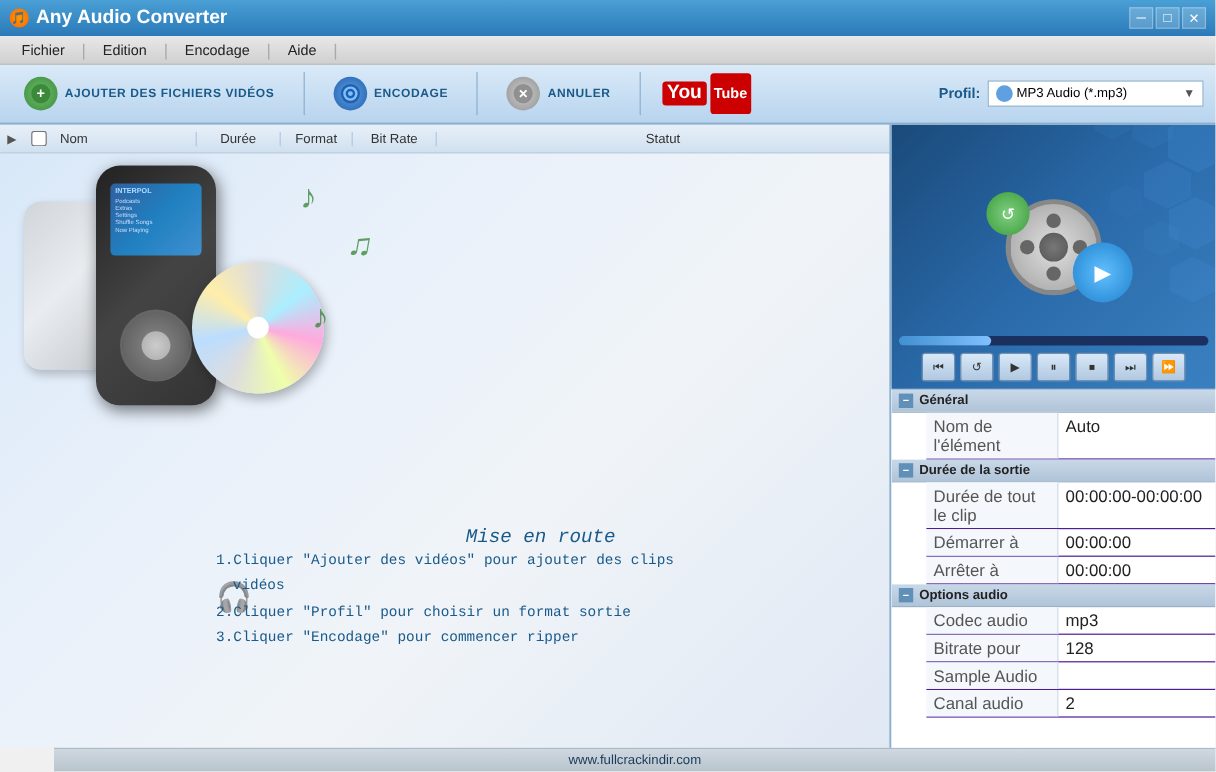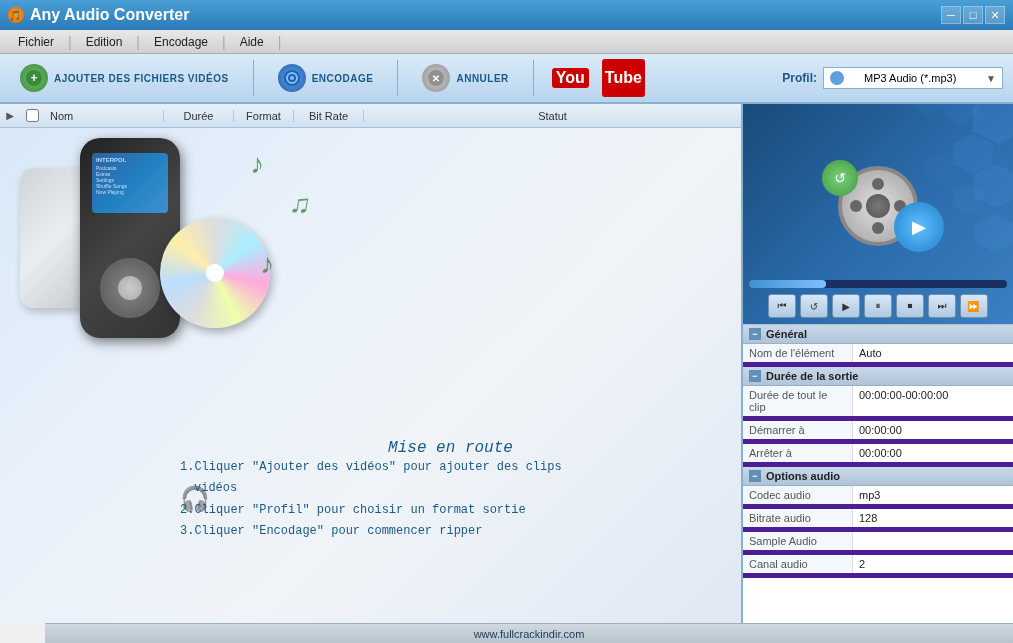--- a/index.html
+++ b/index.html
@@ -84,21 +84,21 @@
     .profile-label { color: #1a5a8a; font-weight: bold; font-size: 12px; }
     .profile-select {
       display: flex; align-items: center;
       background: white;
       border: 1px solid #8ab0d0;
       padding: 3px 6px;
       min-width: 180px;
       justify-content: space-between;
       cursor: pointer;
     }
-    .profile-select-inner { display: flex; align-items: center; gap: 20px; font-size: 11px; }
+    .profile-select-inner { display: flex; align-items: center; gap: 3px; font-size: 11px; }
     .profile-icon { width: 14px; height: 14px; background: #60a0e0; border-radius: 50%; }
     .profile-arrow { font-size: 10px; color: #555; }
 
     
     .main-area {
       display: flex;
       height: calc(643px - 30px - 24px - 50px - 20px);
     }
 
     
@@ -356,22 +356,23 @@
     .section-toggle {
       width: 12px; height: 12px;
       background: #6090b8;
       color: white;
       font-size: 9px;
       display: flex; align-items: center; justify-content: center;
       margin-right: 5px;
     }
     .props-row {
       display: flex;
-      border-bottom: 5px solid #4c1d95;
-      font-size: 11px;
+      border-bottom: 1px solid #4c1d95;
+      font-size: 14px;
+      margin-left: 29px;
     }
     .props-label {
       width: 110px;
       padding: 3px 6px;
       color: #555;
       background: #f4f8fc;
       border-right: 1px solid #d0dce8;
       flex-shrink: 0;
     }
     .props-value {
@@ -449,21 +450,21 @@
       <svg width="18" height="18" viewBox="0 0 18 18">
           <circle cx="9" cy="9" r="8" fill="#909090"></circle>
           <text x="9" y="13" text-anchor="middle" fill="white" font-size="10">✕</text>
         </svg>
     </div>
     <span style="font-size:10px; letter-spacing:0.5px;">Annuler</span>
   </div>
   <div class="toolbar-sep"></div>
   <div class="youtube-logo">
     <span>You</span>
-      <span style="background:#cc0000; color:white; padding:10px 3px; border-radius:3px; margin-left:11px; font-size:16px;">Tube</span>
+      <span style="background:#cc0000; color:white; padding:10px 3px; border-radius:3px; margin-left:1px; font-size:12px;">Tube</span>
   </div>
   <div class="profile-section">
     <span class="profile-label">Profil:</span>
     <div class="profile-select">
       <div class="profile-select-inner">
         <div class="profile-icon"></div>
         <span>MP3 Audio (*.mp3)</span>
       </div>
       <span class="profile-arrow">▼</span>
     </div>
@@ -602,21 +603,21 @@
 
       <div class="props-section-header">
         <div class="section-toggle">−</div>
         <span>Options audio</span>
       </div>
       <div class="props-row">
         <div class="props-label">Codec audio</div>
         <div class="props-value">mp3</div>
       </div>
       <div class="props-row">
-        <div class="props-label">Bitrate audio</div>
+        <div class="props-label">Bitrate pour</div>
         <div class="props-value">128</div>
       </div>
       <div class="props-row">
         <div class="props-label">Sample Audio</div>
       </div>
       <div class="props-row">
         <div class="props-label">Canal audio</div>
         <div class="props-value">2</div>
       </div>
     </div>

